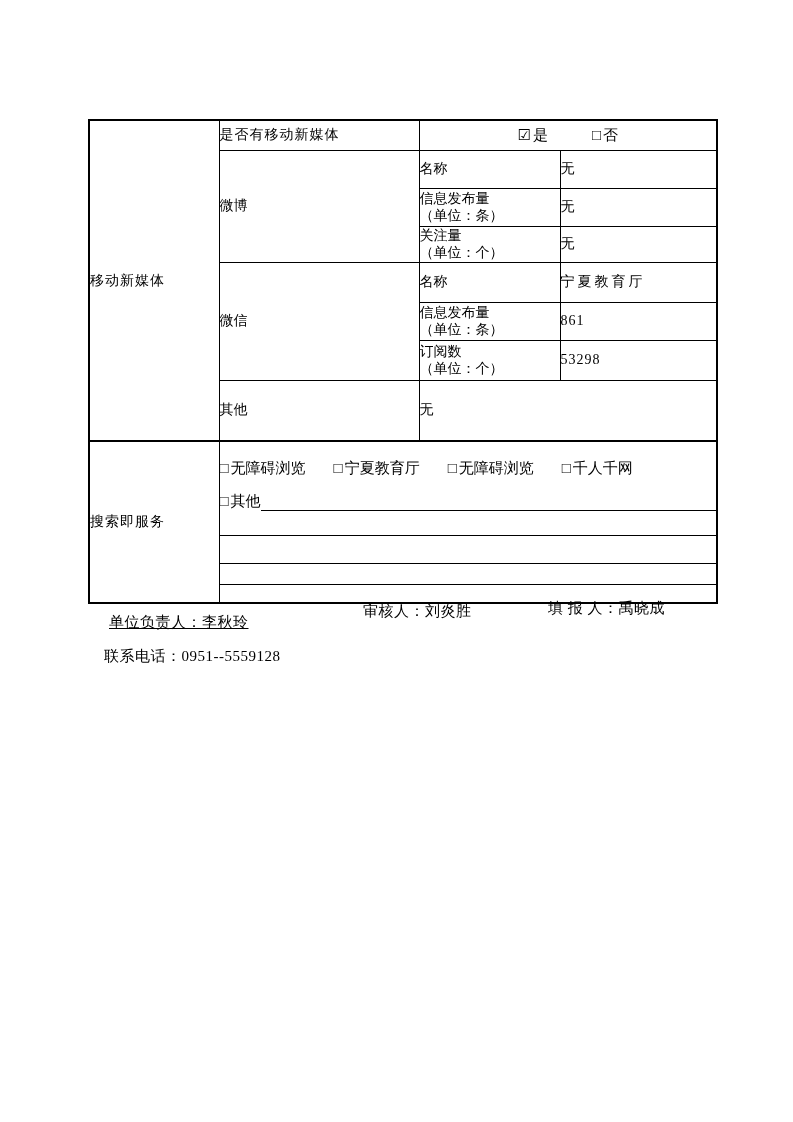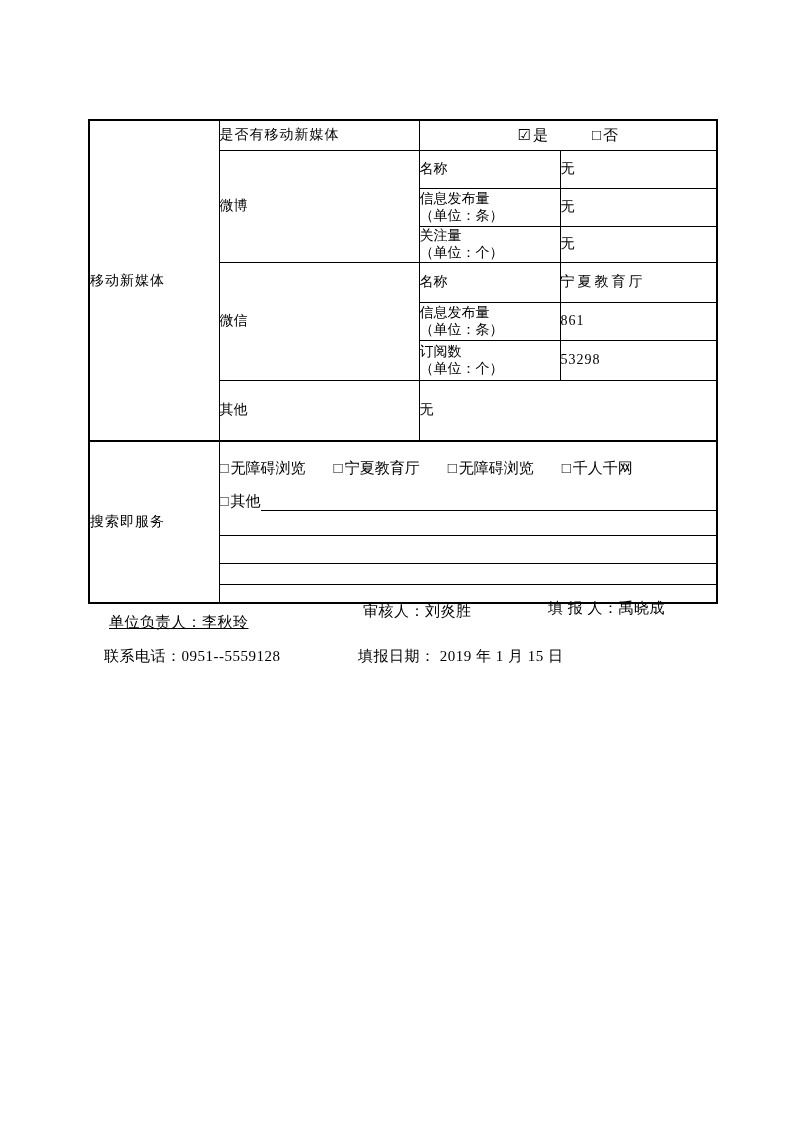--- a/index.html
+++ b/index.html
@@ -183,15 +183,14 @@
   </table>
 
   <div class="footer-item f-resp"><span>单位负责人：</span><span>李秋玲</span></div>
 
   <div class="footer-item f-rev"><span>审核人：</span><span>刘炎胜</span></div>
 
   <div class="footer-item f-fill"><span>填 报 人：</span><span>禹晓成</span></div>
 
   <div class="footer-item f-phone"><span>联系电话：</span><span>0951--5559128</span></div>
 
-  <div class="footer-item f-date"><span>填报日期：</span>&nbsp;<span>2019 年 1 月 15 日</span></div>
 
 </div>
 
 </body></html>

